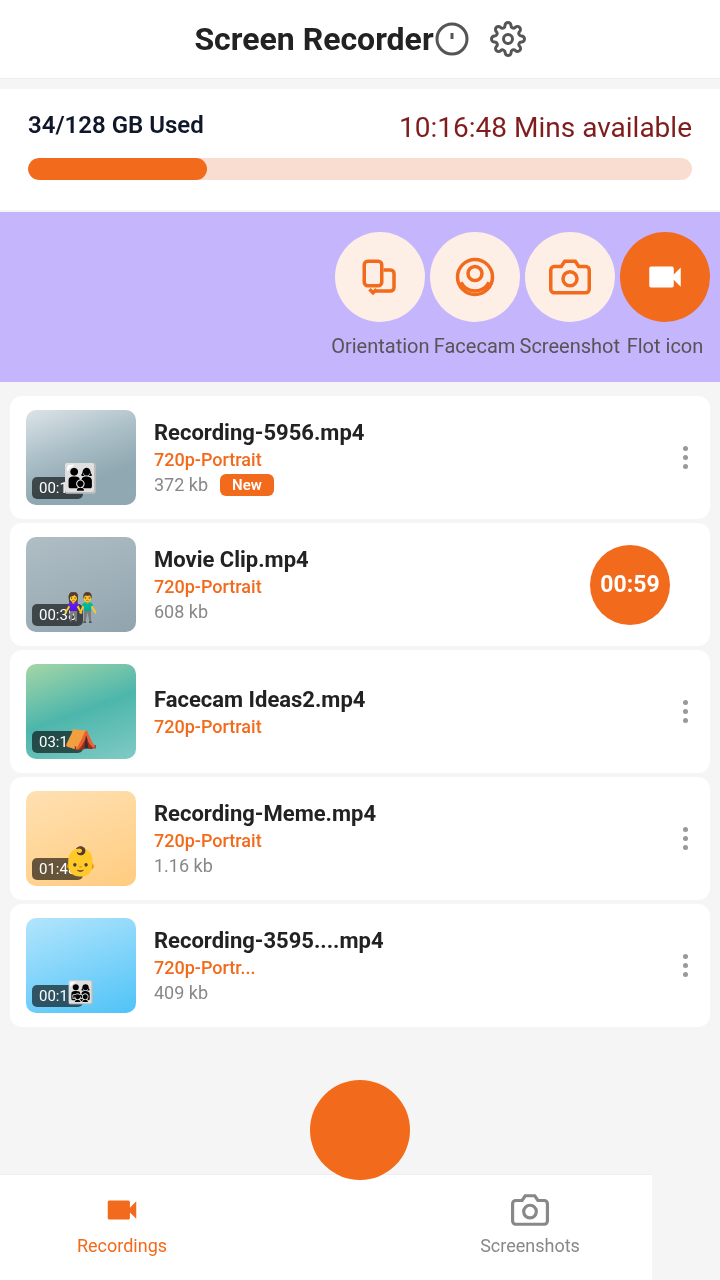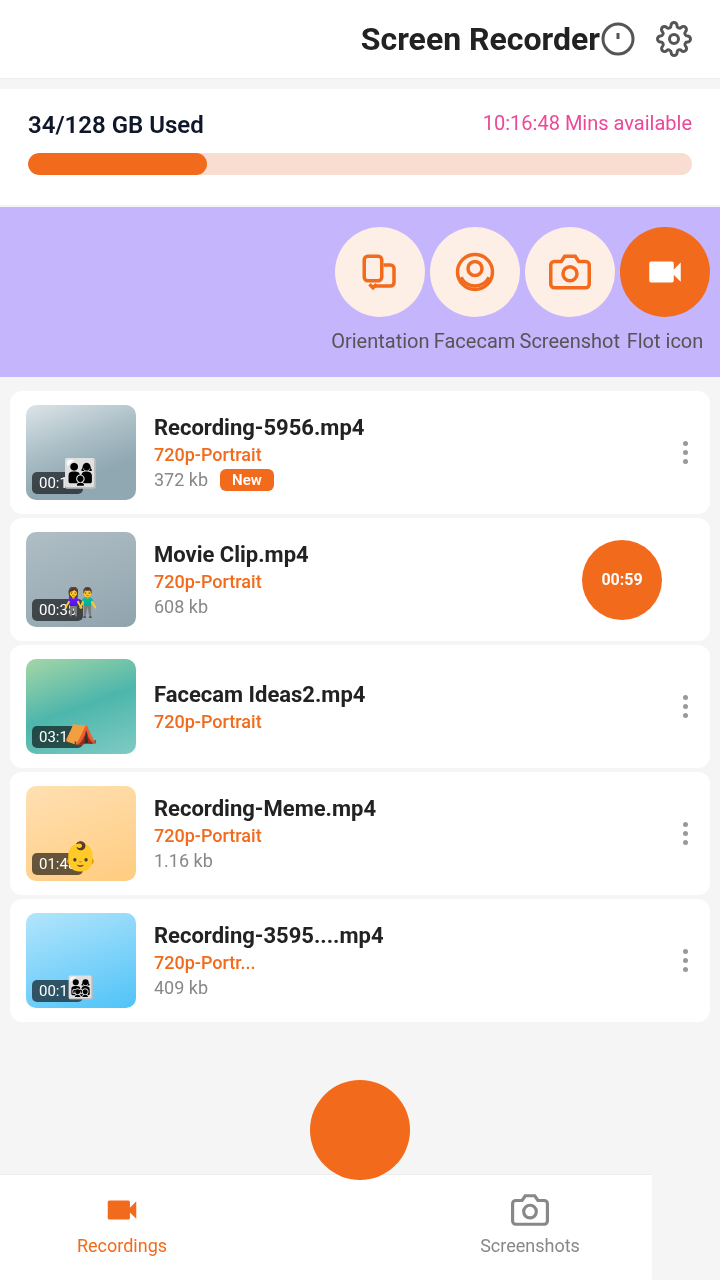--- a/index.html
+++ b/index.html
@@ -12,21 +12,21 @@
       position: relative;
       overflow-x: hidden;
     }
 
     
     .header {
       background: #fff;
       padding: 20px 28px;
       display: flex;
       align-items: center;
-      justify-content: flex-end;
+      justify-content: center;
       border-bottom: 1px solid #eee;
     }
     .header-title {
       font-size: 32px;
       font-weight: 700;
       color: #222;
     }
     .header-icons {
       display: flex;
       gap: 20px;
@@ -48,22 +48,22 @@
       display: flex;
       justify-content: space-between;
       margin-bottom: 14px;
     }
     .storage-used {
       font-size: 24px;
       font-weight: 600;
       color: #0f172a;
     }
     .storage-avail {
-      font-size: 20px;
-      color: #ec4899;
+      font-size: 28px;
+      color: #7f1d1d;
     }
     .storage-bar-bg {
       width: 100%;
       height: 22px;
       background: #f9ddd0;
       border-radius: 11px;
       overflow: hidden;
     }
     .storage-bar-fill {
       height: 100%;
@@ -256,32 +256,32 @@
     .dot {
       width: 5px;
       height: 5px;
       border-radius: 50%;
       background: #999;
     }
 
     
     .timer-badge {
       position: absolute;
-      right: 48px;
+      right: 40px;
       top: 50%;
       transform: translateY(-50%);
       width: 80px;
       height: 80px;
       background: #f26a1b;
       border-radius: 50%;
       display: flex;
       align-items: center;
       justify-content: center;
       color: #fff;
-      font-size: 16px;
+      font-size: 23px;
       font-weight: 700;
       z-index: 5;
     }
 
     
     .fab {
       position: fixed;
       bottom: 100px;
       left: 50%;
       transform: translateX(-50%);

